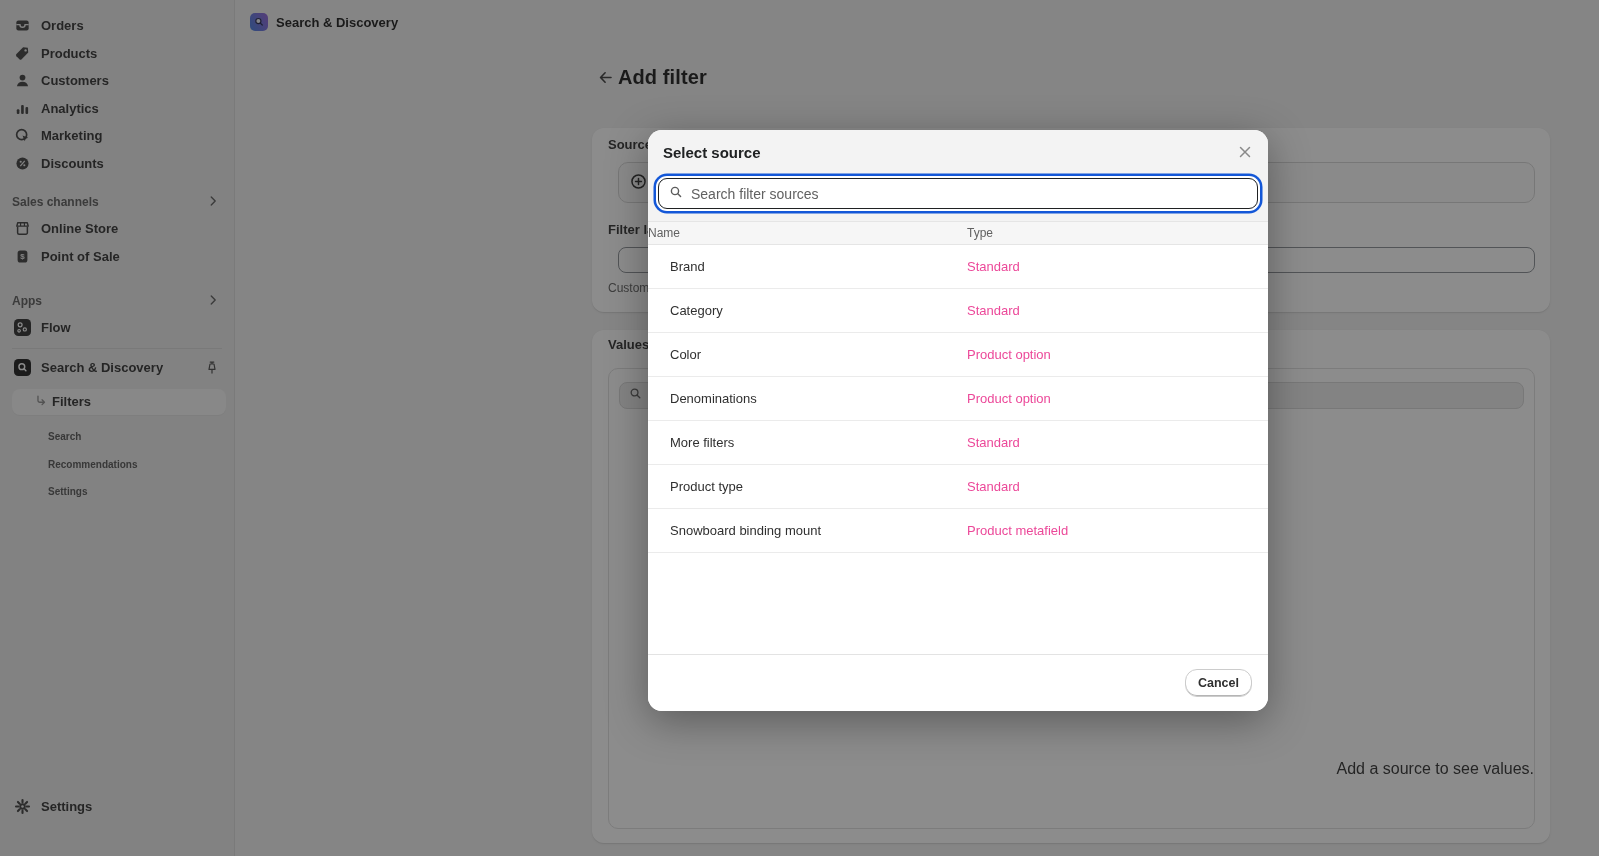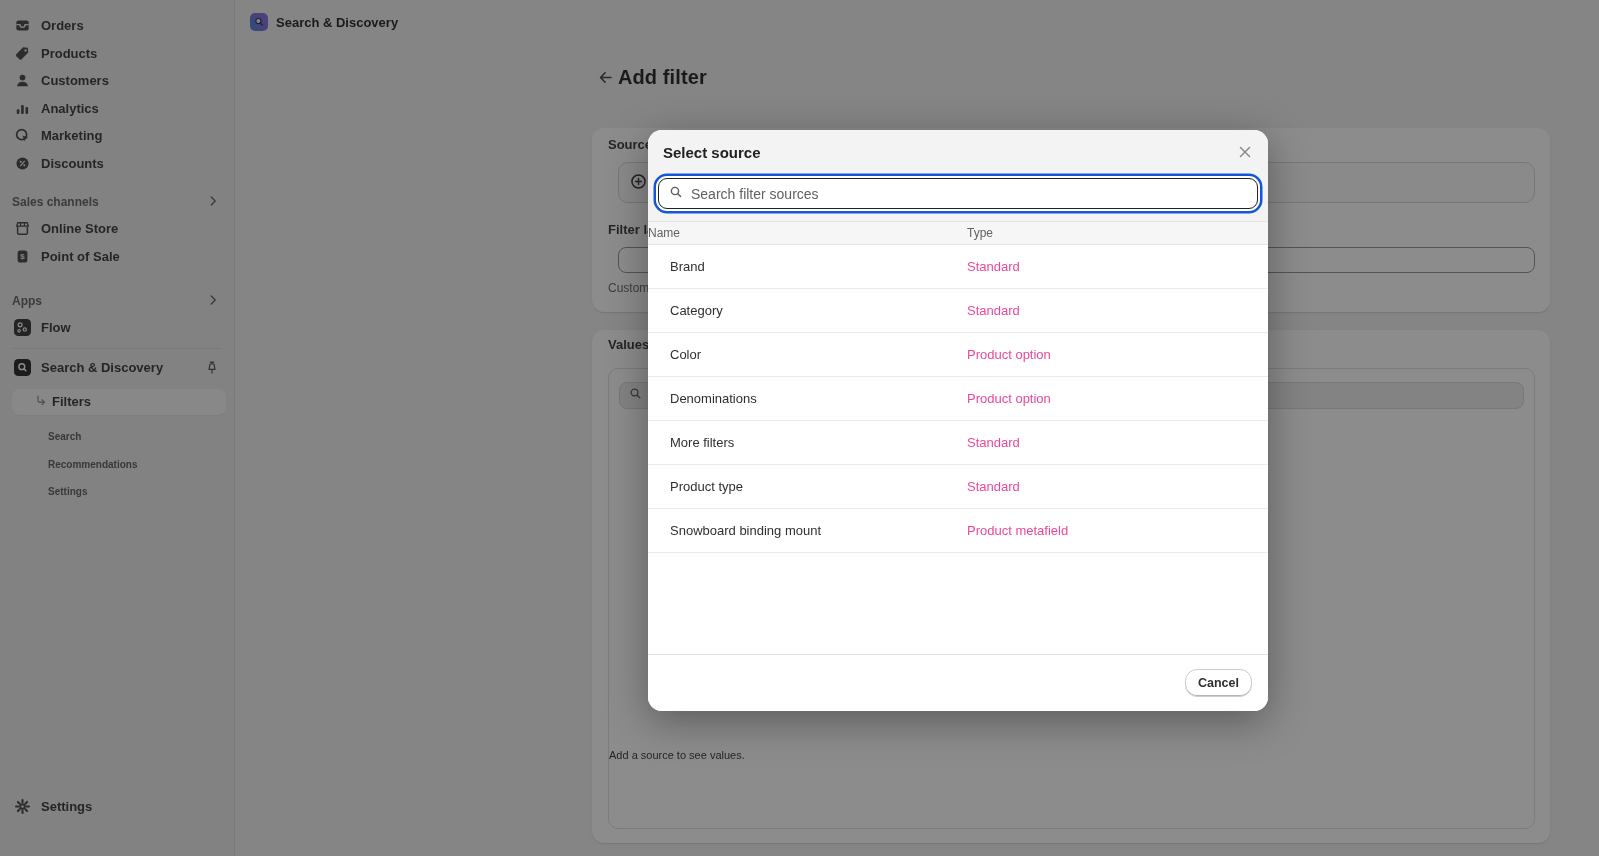--- a/index.html
+++ b/index.html
@@ -56,22 +56,22 @@
   .add-source-box svg { width:19px; height:19px; }
   .text-input { position:absolute; left:26px; top:119px; width:917px; height:26px;
                 border:1px solid #8a8f94; border-radius:8px; background:#fff; }
   .helper { position:absolute; left:16px; top:153px; font-size:12px; color:#616161; }
   .values-box { position:absolute; left:16px; top:38px; width:927px; height:461px;
                 border:1px solid #dedede; border-radius:10px; background:#fff; }
   .values-search { position:absolute; left:10px; top:13px; right:10px; height:27px;
                    background:#ececec; border:1px solid #d6d6d6; border-radius:8px;
                    display:flex; align-items:center; padding-left:8px; }
   .values-search svg { width:15px; height:15px; }
-  .values-empty { position:absolute; left:0; right:0; top:380px; text-align:left;
-                  font-size:11px; color:#303030; }
+  .values-empty { position:absolute; left:0; right:0; top:391px; text-align:right;
+                  font-size:16px; color:#303030; }
 
   
   .overlay { position:absolute; inset:0; background:rgba(26,26,26,.5); z-index:10; }
   .modal { position:absolute; left:648px; top:130px; width:620px; height:581px; z-index:20;
            background:#fff; border-radius:14px; box-shadow:0 10px 40px rgba(0,0,0,.35);
            display:flex; flex-direction:column; overflow:hidden; }
   .m-head { height:44px; background:#f3f3f3; display:flex; align-items:center;
             justify-content:space-between; padding:0 10px 0 15px; flex:none; }
   .m-title { font-size:15px; font-weight:700; color:#202223; }
   .m-close { width:26px; height:26px; border-radius:6px; display:flex; align-items:center;

